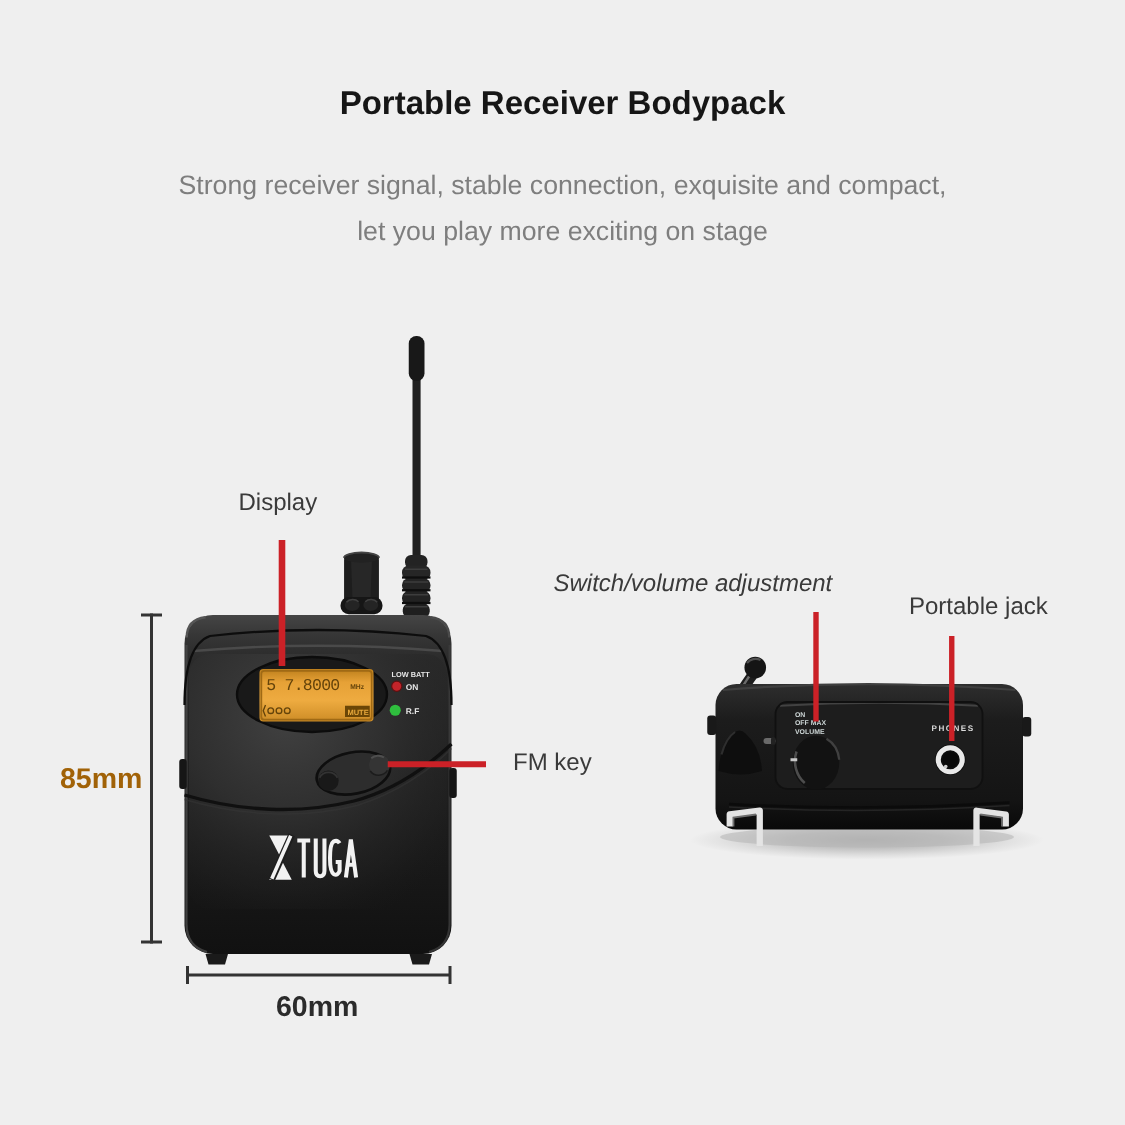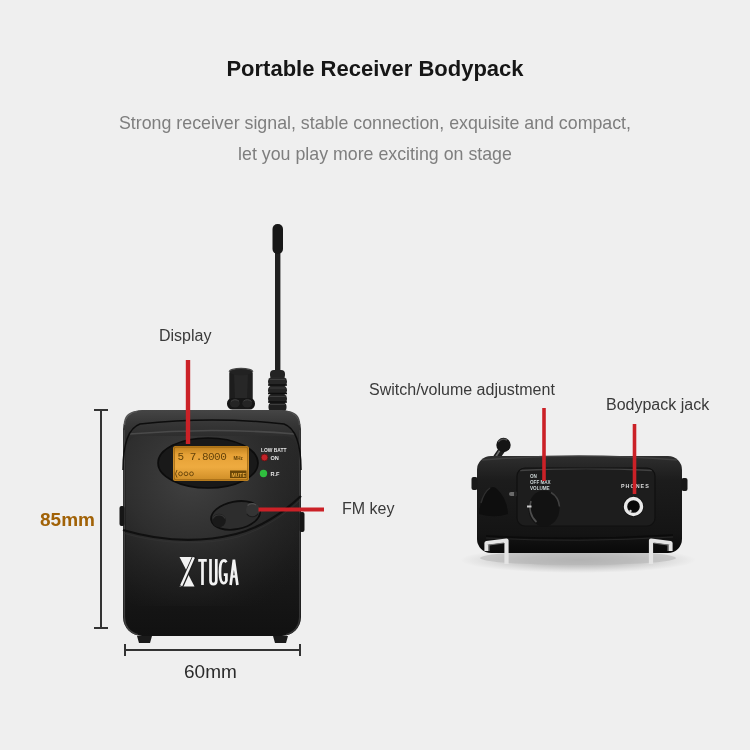--- a/index.html
+++ b/index.html
@@ -13,25 +13,25 @@
   .lbl{font-size:16px;color:#3a3a3a;}
 </style>
 </head>
 <body>
 <div class="abs" id="title">Portable Receiver Bodypack</div>
 <div class="abs sub" id="sub1">Strong receiver signal, stable connection, exquisite and compact,</div>
 <div class="abs sub" id="sub2">let you play more exciting on stage</div>
 
 <div class="abs lbl" style="left:159px;top:327px;">Display</div>
 <div class="abs lbl" style="left:326px;top:500px;margin-left:16px;">FM key</div>
-<div class="abs lbl" style="left:369px;top:381px;">Switch/volume adjustment</div>
-<div class="abs lbl" style="left:606px;top:396px;">Bodypack jack</div>
+<div class="abs lbl" style="left:369px;top:381px;font-style:italic;">Switch/volume adjustment</div>
+<div class="abs lbl" style="left:606px;top:396px;">Portable jack</div>
 
 <div class="abs" style="left:40px;top:509px;width:52px;text-align:center;font-size:19px;font-weight:bold;color:#a16207;">85mm</div>
-<div class="abs" style="left:184px;top:661px;width:52px;text-align:center;font-size:19px;font-weight:normal;color:#2b2b2b;">60mm</div>
+<div class="abs" style="left:184px;top:661px;width:52px;text-align:center;font-size:19px;font-weight:bold;color:#2b2b2b;">60mm</div>
 
 <svg class="abs" style="left:0;top:0;" width="750" height="750" viewBox="0 0 750 750">
 <defs>
   <linearGradient id="bodyG" x1="0" y1="0" x2="0" y2="1">
     <stop offset="0" stop-color="#454545"></stop>
     <stop offset="0.06" stop-color="#363636"></stop>
     <stop offset="0.13" stop-color="#2b2b2b"></stop>
     <stop offset="0.5" stop-color="#1f1f1f"></stop>
     <stop offset="1" stop-color="#111111"></stop>
   </linearGradient>

